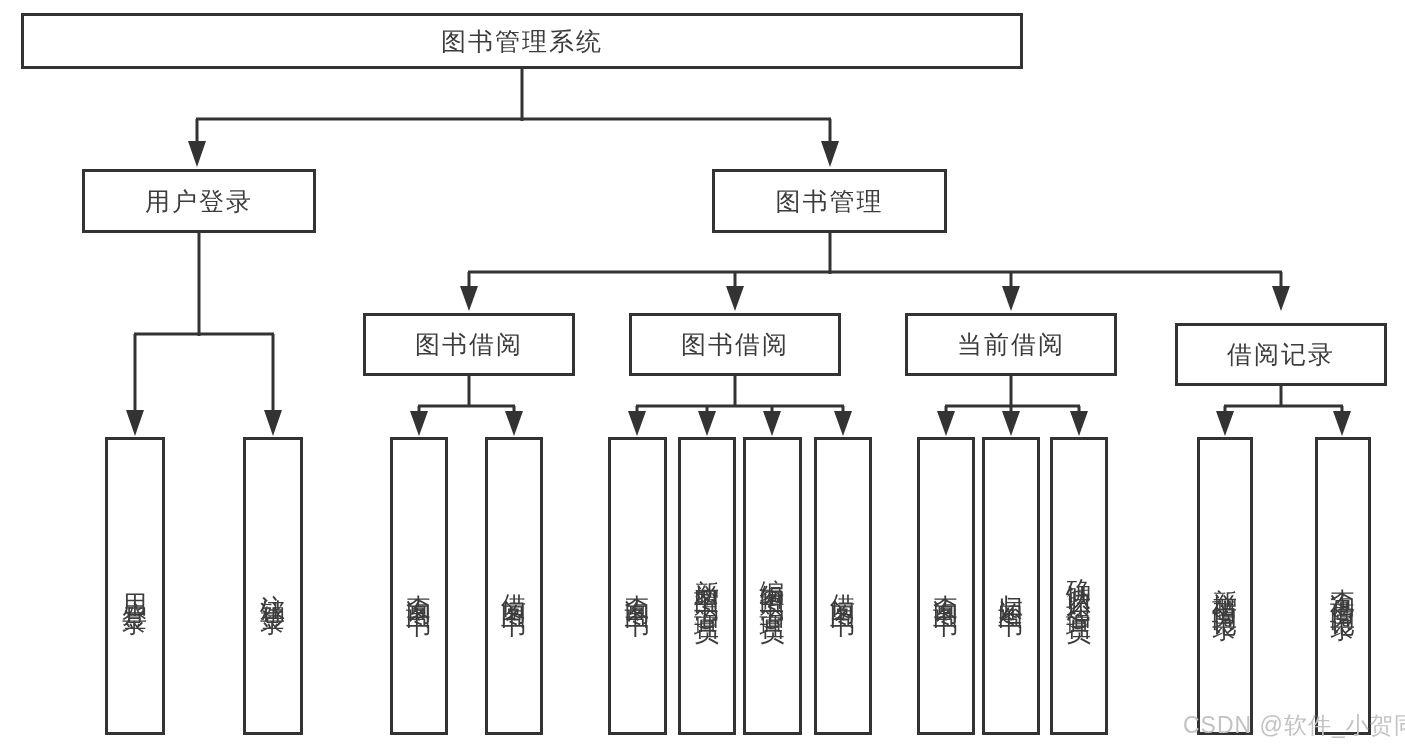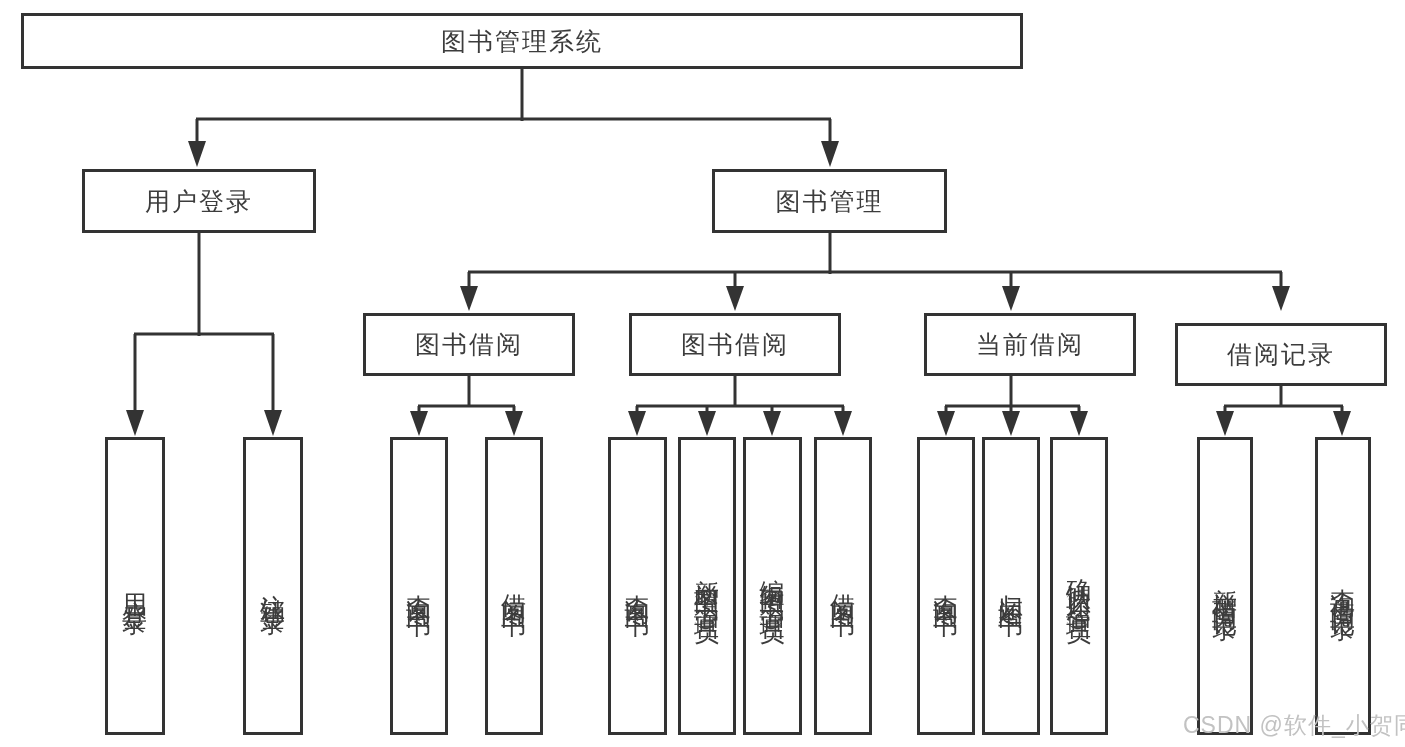--- a/index.html
+++ b/index.html
@@ -119,21 +119,21 @@
     </g>
   </svg>
 
   <div class="node hnode" style="left:21px;top:13px;width:1002px;height:56px;">图书管理系统</div>
 
   <div class="node hnode" style="left:82px;top:169px;width:234px;height:64px;">用户登录</div>
   <div class="node hnode" style="left:712px;top:169px;width:235px;height:64px;">图书管理</div>
 
   <div class="node hnode" style="left:363px;top:313px;width:212px;height:63px;">图书借阅</div>
   <div class="node hnode" style="left:629px;top:313px;width:212px;height:63px;font-family:Liberation Serif, serif;">图书借阅</div>
-  <div class="node hnode" style="left:905px;top:313px;width:212px;height:63px;margin-left:19px;">当前借阅</div>
+  <div class="node hnode" style="left:905px;top:313px;width:212px;height:63px;">当前借阅</div>
   <div class="node hnode" style="left:1175px;top:323px;width:212px;height:63px;">借阅记录</div>
 
   <div class="node vnode" style="left:105px;top:437px;width:60px;height:298px;">
     <span class="vtext">用户登录</span>
   </div>
   <div class="node vnode" style="left:243px;top:437px;width:60px;height:298px;">
     <span class="vtext">注销登录</span>
   </div>
 
   <div class="node vnode" style="left:390px;top:437px;width:58px;height:298px;">

